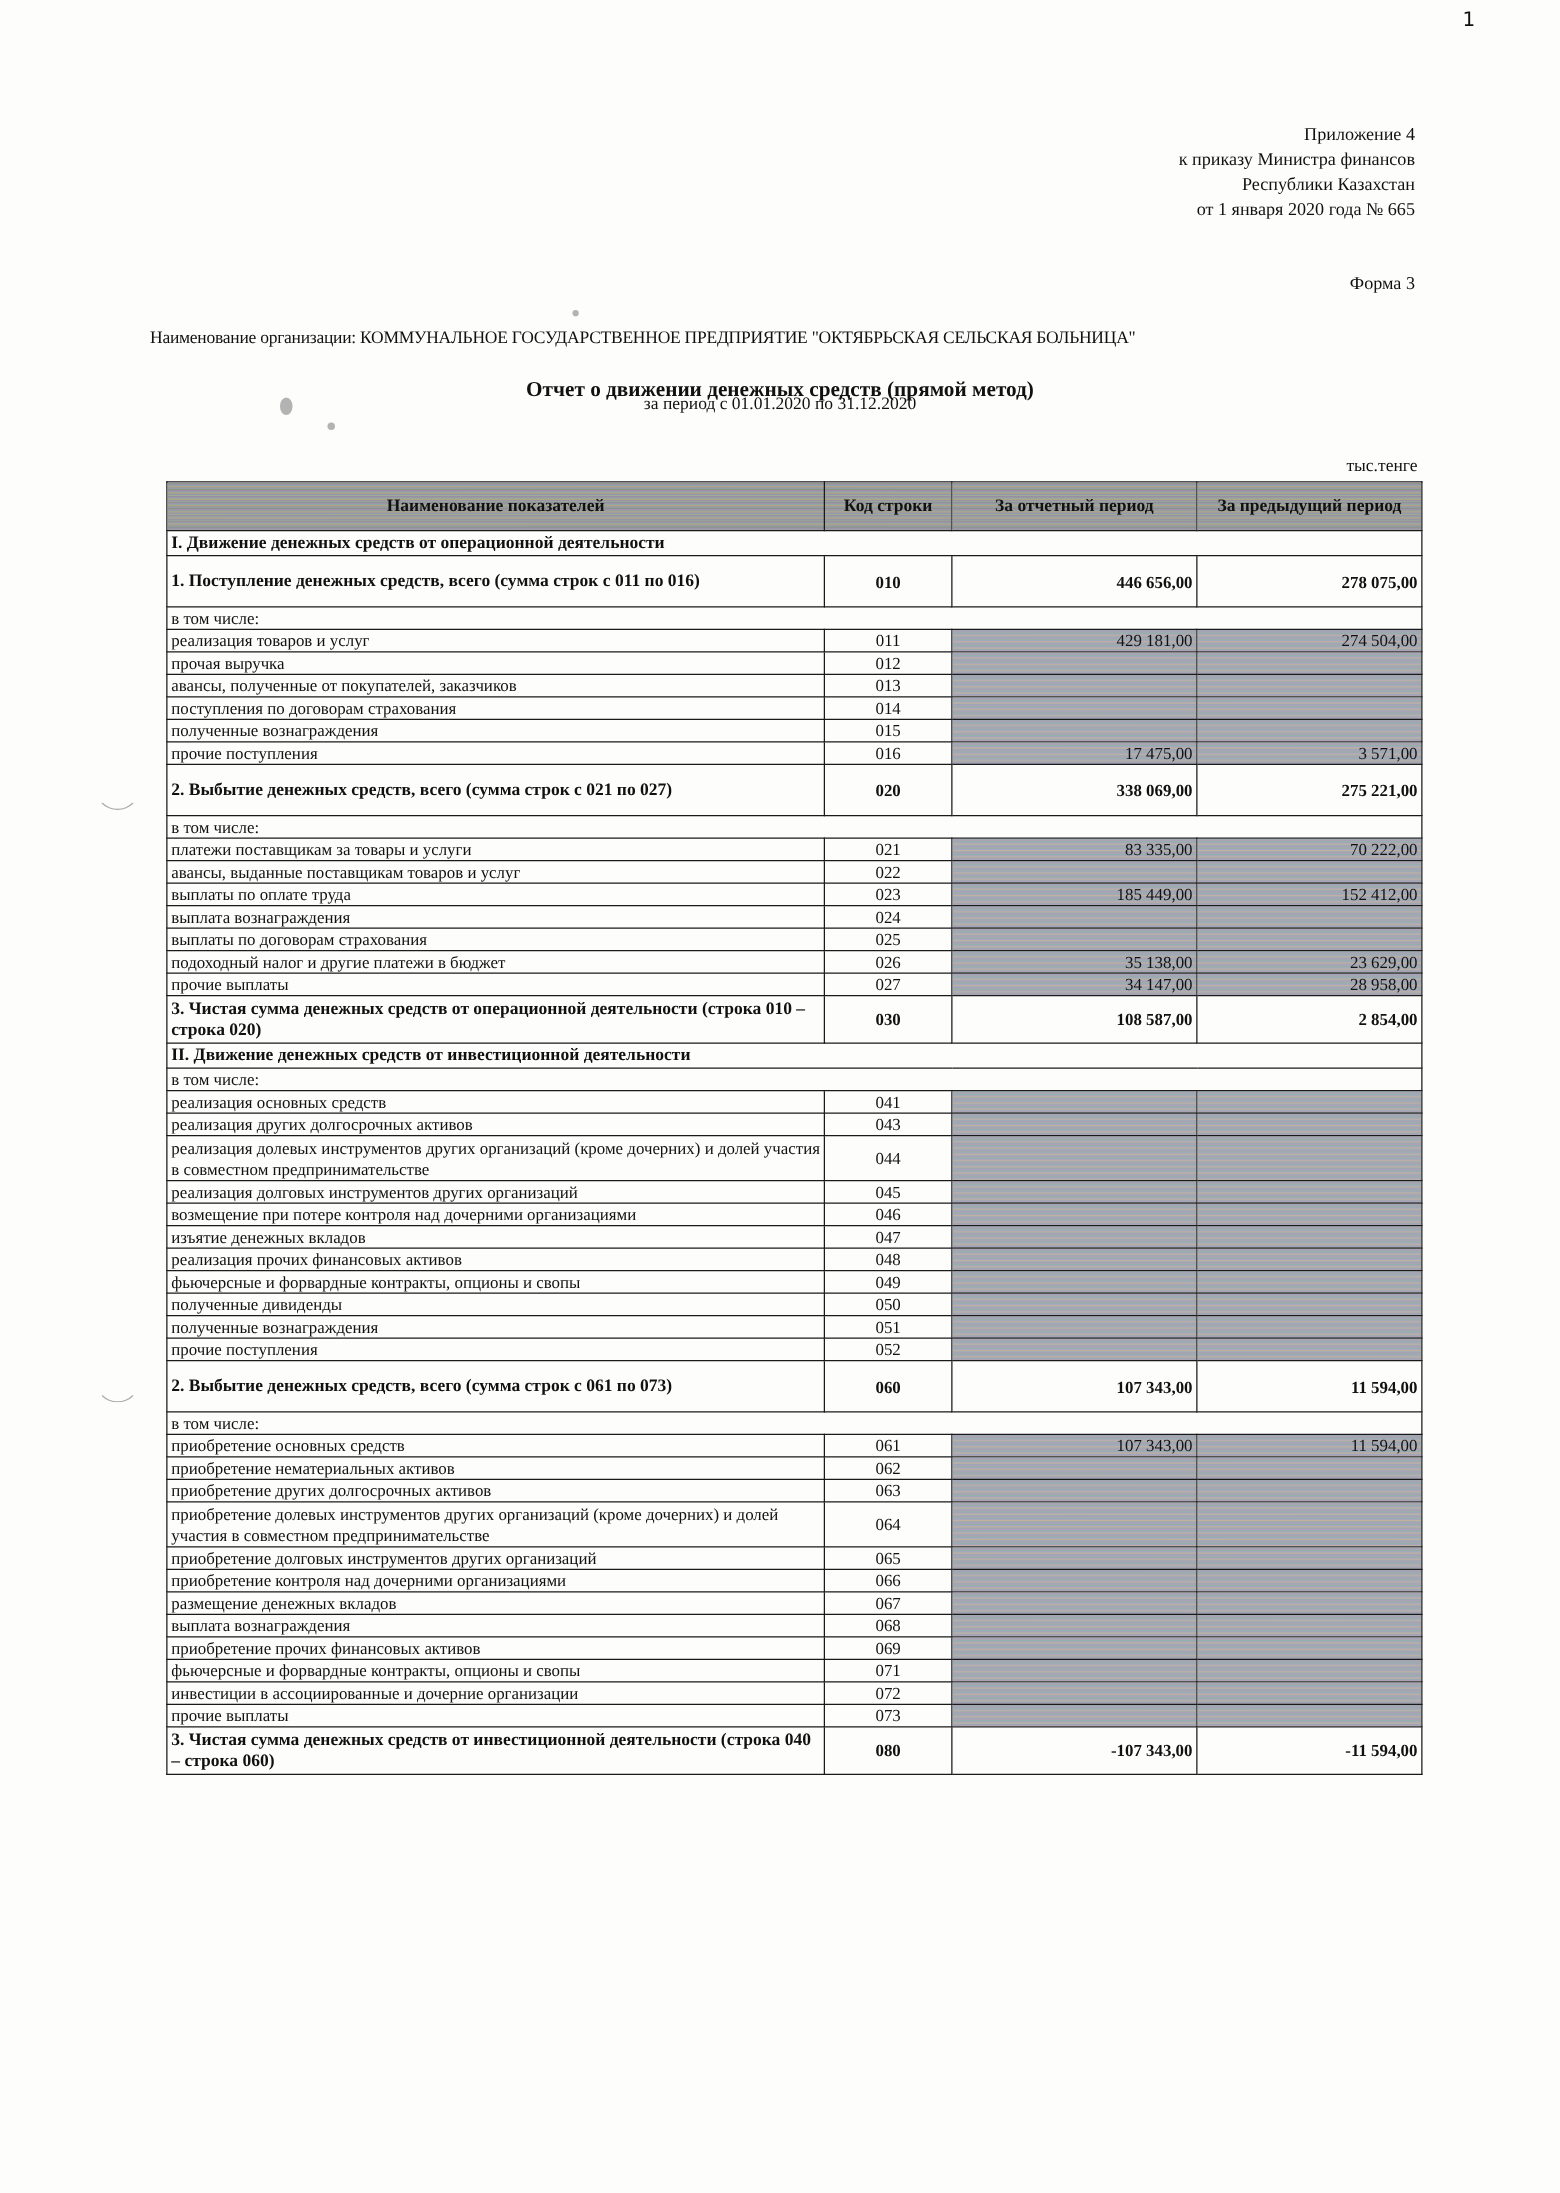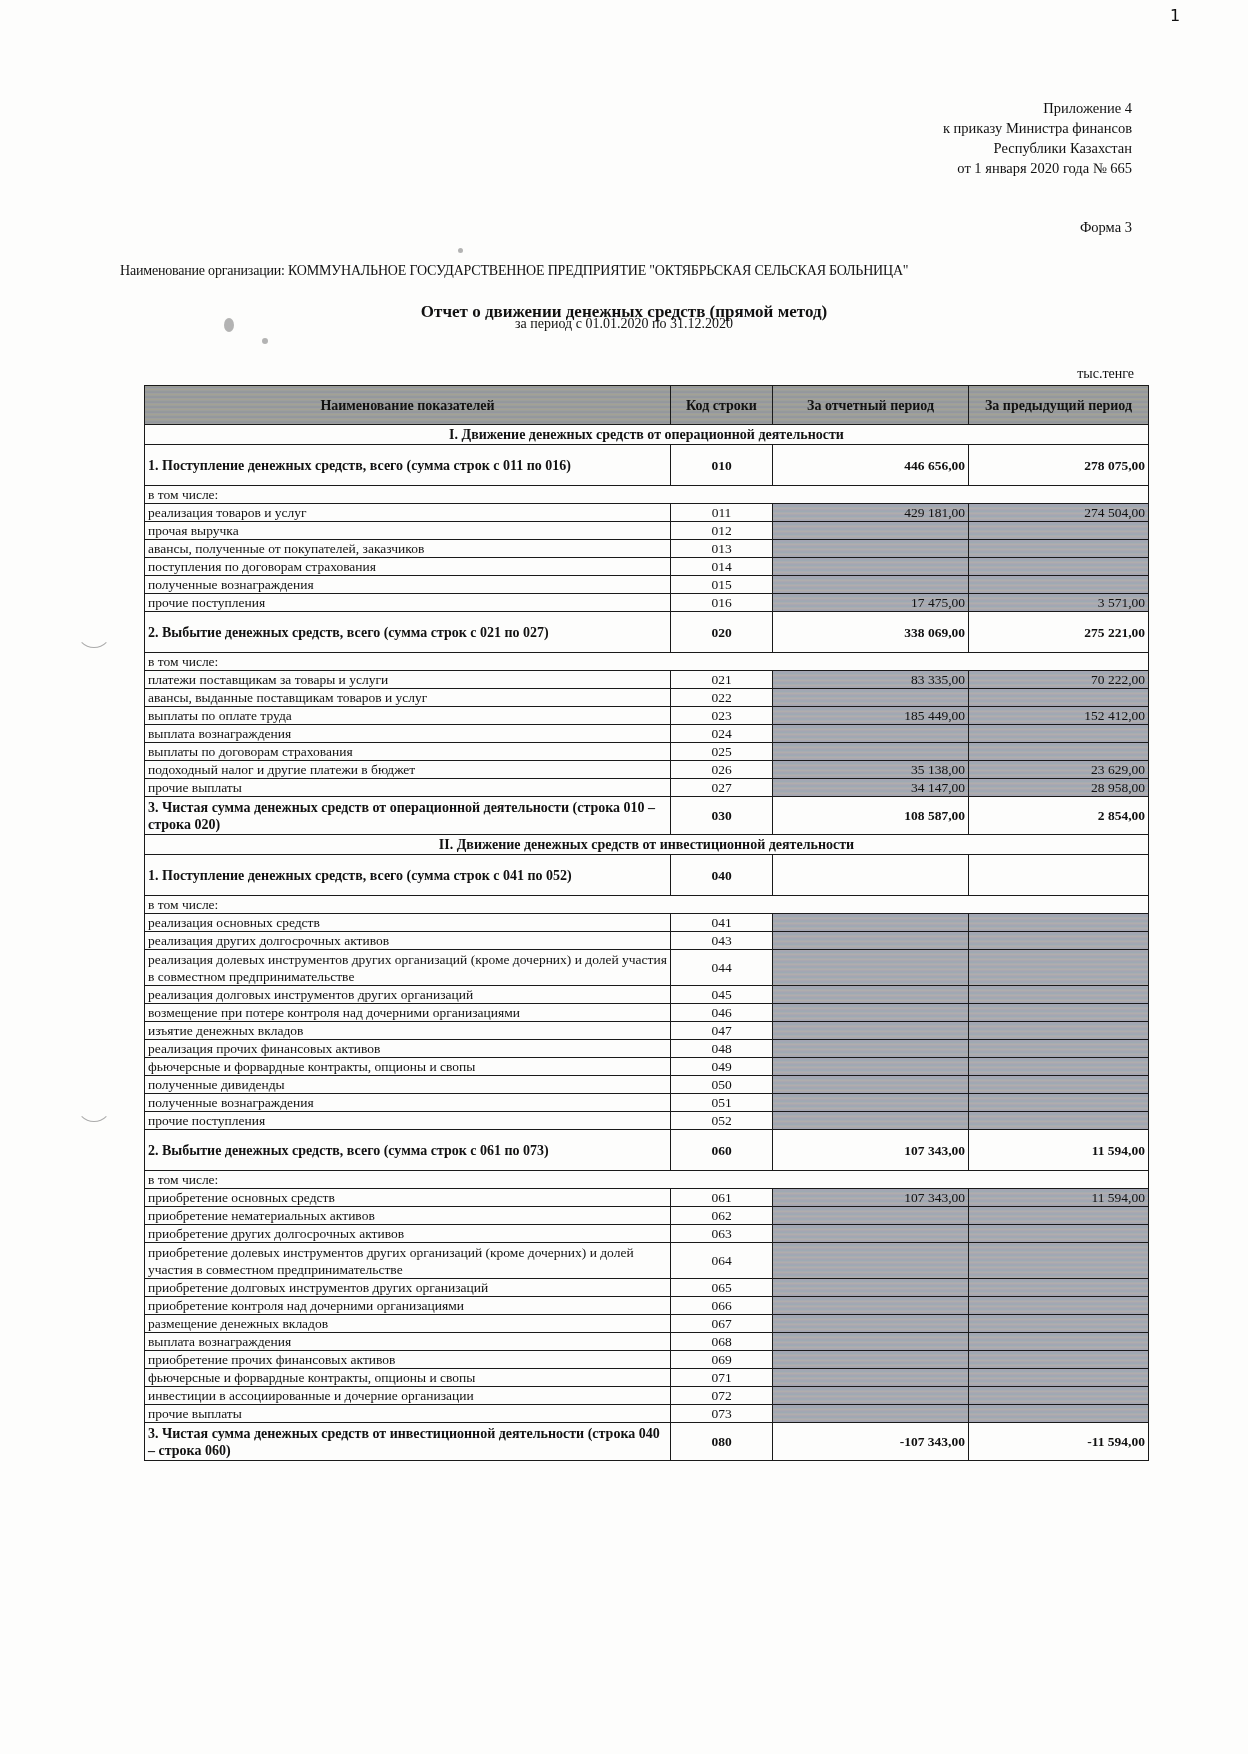--- a/index.html
+++ b/index.html
@@ -35,42 +35,42 @@
     }
     .units {
       position: absolute; right: 114px; top: 366px; font-size: 14px;
     }
     .dirt { position: absolute; background: #777; border-radius: 50%; opacity: .55; }
     .hole {
       position: absolute; width: 34px; height: 34px; border-radius: 50%;
       border: 1px solid #bbb; border-color: transparent transparent #aaa transparent;
     }
     table.report {
-      position: absolute; left: 144px; top: 385px; width: 1004px;
+      position: absolute; left: 133px; top: 385px; width: 1004px;
       border-collapse: collapse; table-layout: fixed;
       font-size: 13.5px;
     }
     table.report td, table.report th {
       border: 1.6px solid #1a1a1a; padding: 0 3px; line-height: 17px;
       overflow: hidden; white-space: nowrap;
     }
     col.c-name { width: 526px; }
     col.c-code { width: 102px; }
     col.c-cur { width: 196px; }
     col.c-prev { width: 180px; }
     .shade {
       background: repeating-linear-gradient(180deg,
         #9aa7b6 0px, #b29fb7 1px, #8fb3a7 2px, #a9a3c3 3px, #c1b39a 4px, #97a9b9 5px);
     }
     th.hdr {
       height: 38px; font-weight: bold; font-size: 14px; text-align: center;
       background: repeating-linear-gradient(180deg,
         #7f9a77 0px, #a48bb0 1px, #8da7a4 2px, #b7a67d 3px, #8f8fb3 4px, #9fb290 5px);
     }
-    tr.section td { text-align: center; font-weight: bold; font-size: 14px; height: 19px; }
+    tr.section td { text-align: left; font-weight: bold; font-size: 14px; height: 19px; }
     tr.total td { height: 40px; font-weight: bold; }
     tr.total2 td { height: 37px; font-weight: bold; }
     tr.total2 td.name { white-space: normal; line-height: 17px; }
     tr.note td { height: 17px; }
     tr.item td { height: 17px; }
     tr.item2 td { height: 35px; }
     tr.item2 td.name { white-space: normal; line-height: 17px; }
     td.code { text-align: center; }
     td.num { text-align: right; }
     tr.total td.name, tr.total2 td.name { font-size: 14px; }
@@ -218,26 +218,20 @@
       </tr>
       <tr class="total2">
         <td class="name">3. Чистая сумма денежных средств от операционной деятельности (строка 010 – строка 020)</td>
         <td class="code">030</td>
         <td class="num">108 587,00</td>
         <td class="num">2 854,00</td>
       </tr>
       <tr class="section">
         <td colspan="4">II. Движение денежных средств от инвестиционной деятельности</td>
       </tr>
-      <tr class="total">
-        <td class="name">1. Поступление денежных средств, всего (сумма строк с 041 по 052)</td>
-        <td class="code">040</td>
-        <td class="num"></td>
-        <td class="num"></td>
-      </tr>
       <tr class="note">
         <td class="name" colspan="4">в том числе:</td>
       </tr>
       <tr class="item">
         <td class="name">реализация основных средств</td>
         <td class="code">041</td>
         <td class="num shade"></td>
         <td class="num shade"></td>
       </tr>
       <tr class="item">

